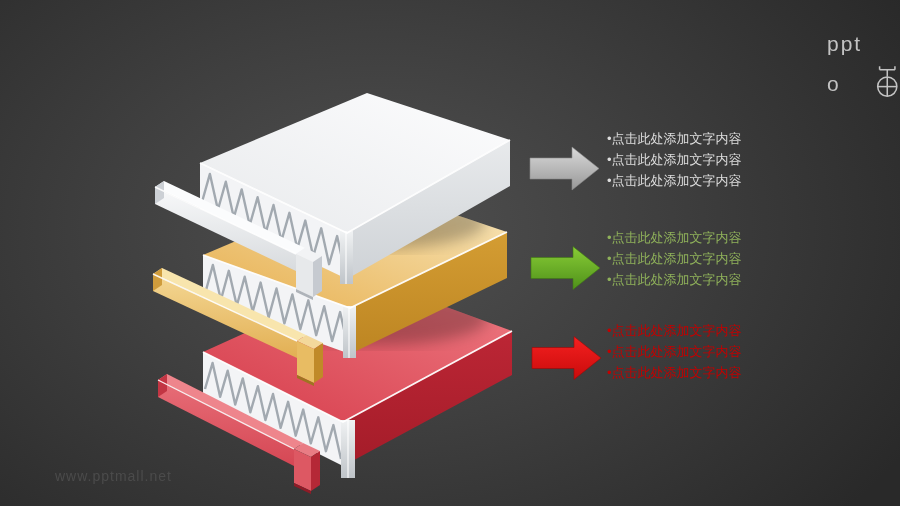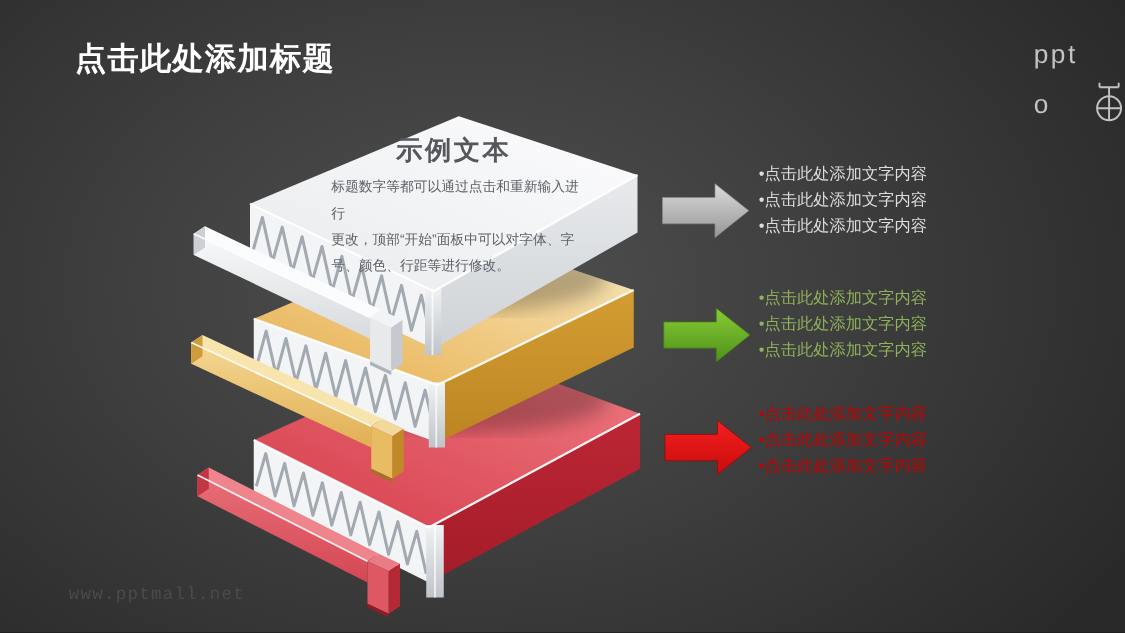--- a/index.html
+++ b/index.html
@@ -15,28 +15,27 @@
   .logo{position:absolute;left:827px;top:24px;display:flex;align-items:flex-end;gap:5px;}
   .logo-text{color:#c3c3c3;font-size:21px;letter-spacing:2px;line-height:40px;}
   .diagram-svg{position:absolute;left:0;top:0;width:900px;height:506px;}
   .slab-text{position:absolute;left:260px;top:106px;width:206px;text-align:center;}
   .slab-title{font-size:21px;font-weight:700;color:#54585c;letter-spacing:2px;margin-bottom:6px;}
   .slab-body{font-size:11px;line-height:21px;color:#5b6167;text-align:left;padding-left:5px;}
   .callout{position:absolute;left:607px;font-size:13px;line-height:21px;}
   .callout.g1{top:128px;color:#dedede;}
   .callout.g2{top:227px;color:#8fb15a;}
   .callout.g3{top:320px;color:#c40000;}
-  .watermark{position:absolute;left:55px;top:468px;font-size:14px;color:#4b4b4b;letter-spacing:1px;font-family:Liberation Mono, monospace;}
+  .watermark{position:absolute;left:55px;top:468px;font-size:14px;color:#4b4b4b;letter-spacing:1px;}
 </style>
 </head>
 <body>
 
 <div class="stage">
 
-  <div class="slide-title">点击此处添加标题</div>
 
   <div class="logo">
     <span class="logo-text">ppt o</span>
     <svg width="32" height="44" viewBox="0 0 32 44">
       <g stroke="#c3c3c3" stroke-width="2" fill="none">
         <line x1="6" y1="6" x2="26" y2="6"></line>
         <line x1="6" y1="6" x2="6" y2="1.5"></line>
         <line x1="26" y1="6" x2="26" y2="1.5"></line>
         <line x1="16" y1="6" x2="16" y2="15"></line>
         <circle cx="16" cy="28" r="12.5"></circle>
@@ -180,28 +179,20 @@
       <polygon points="530,158 572,158 572,147 599,168.5 572,190 572,179 530,179" fill="url(#gArrGray)" stroke="#8a8a8a" stroke-width="0.6"></polygon>
     </g>
     <g>
       <polygon points="531,257.5 573,257.5 573,246.5 600,268 573,289.5 573,278.5 531,278.5" fill="url(#gArrGreen)" stroke="#3f7a12" stroke-width="0.6"></polygon>
     </g>
     <g>
       <polygon points="532,347.5 574,347.5 574,336.5 601,358 574,379.5 574,368.5 532,368.5" fill="url(#gArrRed)" stroke="#9d0606" stroke-width="0.6"></polygon>
     </g>
   </svg>
 
-  <div class="slab-text">
-    <div class="slab-title">示例文本</div>
-    <div class="slab-body">
-      <div>标题数字等都可以通过点击和重新输入进行</div>
-      <div>更改，顶部“开始”面板中可以对字体、字</div>
-      <div>号、颜色、行距等进行修改。</div>
-    </div>
-  </div>
 
   <div class="callout g1">
     <div>•点击此处添加文字内容</div>
     <div>•点击此处添加文字内容</div>
     <div>•点击此处添加文字内容</div>
   </div>
   <div class="callout g2">
     <div>•点击此处添加文字内容</div>
     <div>•点击此处添加文字内容</div>
     <div>•点击此处添加文字内容</div>

